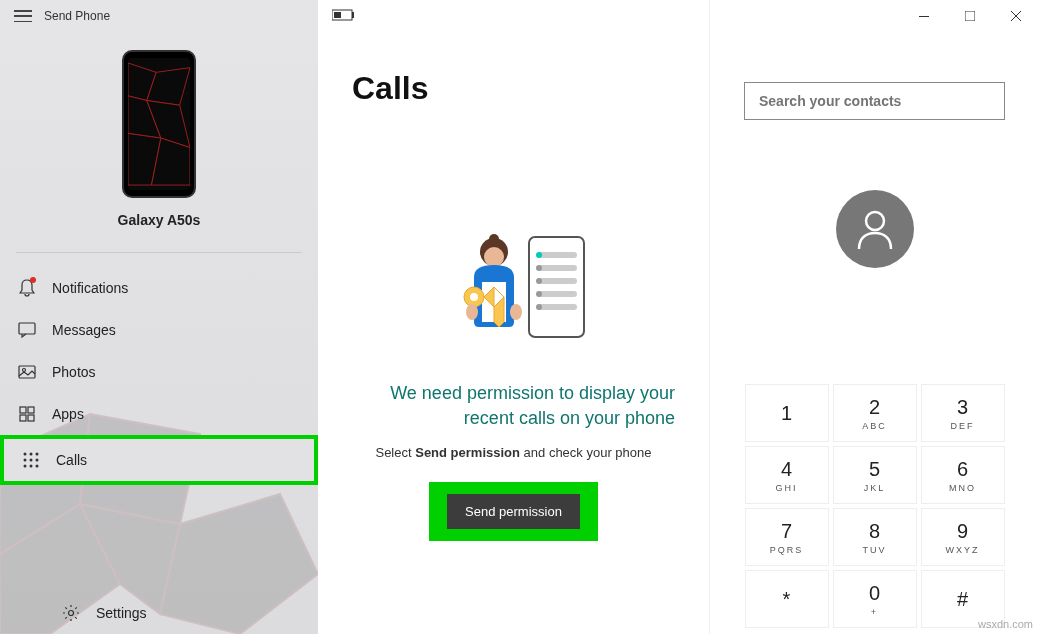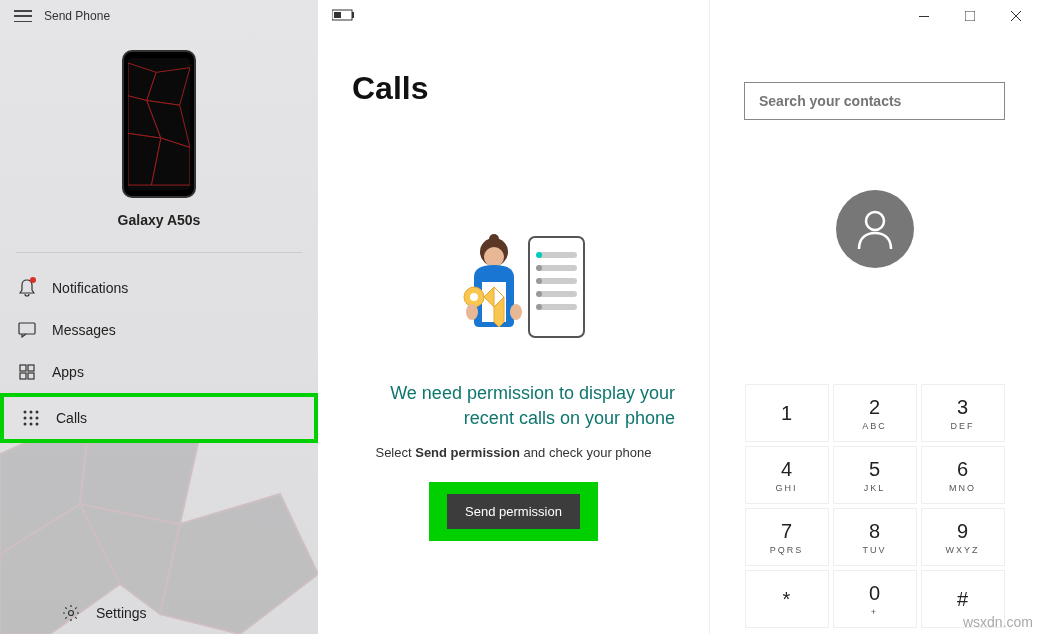--- a/index.html
+++ b/index.html
@@ -44,21 +44,21 @@
     
     .right-panel { flex: 1; height: 100%; background: #fff; padding: 82px 34px 0; display: flex; flex-direction: column; align-items: center; }
     .search-box { width: 100%; padding: 10px 14px; font-size: 14px; border: 1px solid #888; color: #555; outline: none; margin-bottom: 70px; font-weight: bold; }
     .avatar { width: 78px; height: 78px; border-radius: 50%; background: #777; display: flex; align-items: center; justify-content: center; margin-bottom: 116px; }
     
     .dialpad { display: grid; grid-template-columns: repeat(3, 84px); gap: 4px; }
     .key { height: 58px; background: #fff; border: 1px solid #eee; display: flex; flex-direction: column; align-items: center; justify-content: center; cursor: pointer; }
     .key-num { font-size: 20px; color: #222; font-weight: 400; }
     .key-letters { font-size: 9px; color: #555; letter-spacing: 2px; margin-top: 2px; }
     
-    .watermark { position: absolute; right: 6px; bottom: 4px; font-size: 14px; color: #aaa; }
+    .watermark { position: absolute; right: 6px; bottom: 4px; font-size: 11px; color: #aaa; }
   </style>
 </head>
 <body>
 
 <div class="titlebar">
   <div class="titlebar-left">
     <div class="hamburger">
       <span></span>
         <span></span>
         <span></span>
@@ -135,20 +135,30 @@
       <span>Notifications</span>
     </li>
     <li class="nav-item">
       <span class="nav-icon">
           <svg width="18" height="16" viewBox="0 0 18 16" fill="none" stroke="#333" stroke-width="1.2">
             <rect x="1" y="1" width="16" height="11" rx="1"></rect>
             <path d="M4 12 L4 15 L8 12"></path>
           </svg>
         </span>
       <span>Messages</span>
+    </li>
+    <li class="nav-item">
+      <span class="nav-icon">
+          <svg width="18" height="14" viewBox="0 0 18 14" fill="none" stroke="#333" stroke-width="1.2">
+            <rect x="1" y="1" width="16" height="12" rx="1"></rect>
+            <circle cx="6" cy="5" r="1.5"></circle>
+            <path d="M1 11 L6 7 L10 10 L14 6 L17 9"></path>
+          </svg>
+        </span>
+      <span>Photos</span>
     </li>
     <li class="nav-item">
       <span class="nav-icon">
           <svg width="16" height="16" viewBox="0 0 16 16" fill="none" stroke="#333" stroke-width="1.2">
             <rect x="1" y="1" width="6" height="6"></rect>
             <rect x="9" y="1" width="6" height="6"></rect>
             <rect x="1" y="9" width="6" height="6"></rect>
             <rect x="9" y="9" width="6" height="6"></rect>
           </svg>
         </span>

